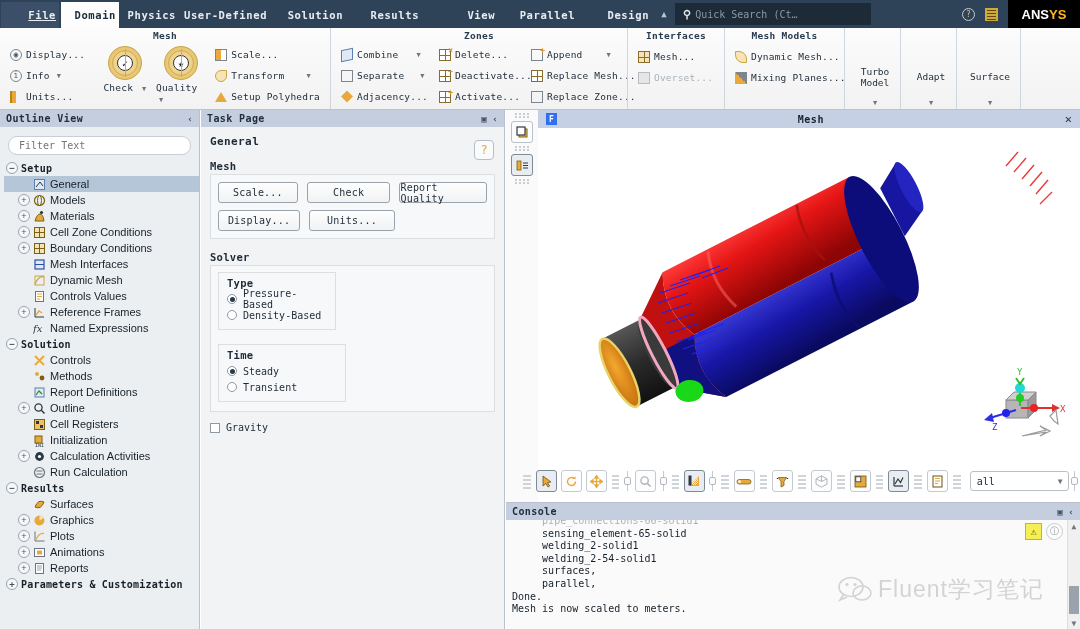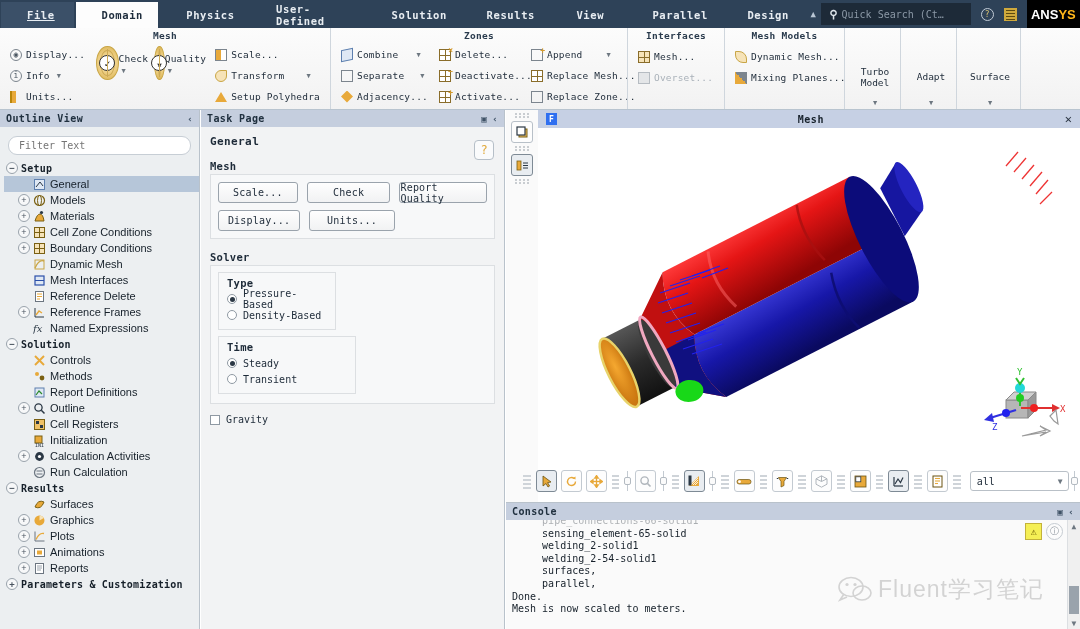--- a/index.html
+++ b/index.html
@@ -9,23 +9,23 @@
     background: #ffffff; overflow: hidden;
   }
   #app { position: relative; width: 1080px; height: 629px; }
 
   
   .menubar {
     position: absolute; left: 0; top: 0; width: 1080px; height: 28px;
     background: #2e4258; display: flex; align-items: stretch;
   }
   .tab {
-    display: flex; align-items: center; justify-content: flex-start;
+    display: flex; align-items: center; justify-content: flex-end;
     color: #e8edf2; font-size: 10.5px; font-weight: bold;
-    letter-spacing: 0.6px; padding: 0 26px; cursor: default;
+    letter-spacing: 0.6px; padding: 0 3px; cursor: default;
     background: #3b5068; margin: 2px 1px 0 1px; min-width: 58px;
   }
   .tab.sel { background: #fdfdfd; color: #1d2c3c; }
   .tab.plain { background: transparent; }
   .tab u { text-decoration: underline; }
   .collapse-arrow {
     display:flex; align-items:center; justify-content:center;
     width: 22px; color:#b9c6d4; font-size: 9px;
   }
   .qsearch {
@@ -64,21 +64,21 @@
   .rgbody { display:flex; flex:1; align-items:flex-start; }
   .rcol { display:flex; flex-direction:column; justify-content:center; padding:0 3px; }
   .ritem {
     display:flex; align-items:center; gap:4px; height:21px;
     font-size:9.5px; color:#1d2a38; padding:0 3px; white-space:nowrap;
   }
   .ritem.dis { color:#a9b1b9; }
   .ritem .lbl { letter-spacing:0.2px; }
   .cap { color:#6d7780; font-size:7px; margin-left:3px; }
   .bigbtn {
-    display:flex;flex-direction:row;align-items:center;justify-content:flex-start;
+    display:flex;flex-direction:column;align-items:center;justify-content:flex-start;
     width:58px; padding-top:2px;
   }
   .bigbtn .txt { font-size:9.5px; color:#1d2a38; margin-top:2px; letter-spacing:0.2px;}
   .textbtn {
     display:flex;flex-direction:column;align-items:center;justify-content:space-between;
     width:52px; height:76px; font-size:9.5px; color:#1d2a38; padding-top:24px;
     text-align:center; line-height:11px;
   }
   .textbtn .dd { color:#6d7780; font-size:7px; }
 
@@ -495,46 +495,46 @@
               <rect x="1.5" y="1.5" width="10" height="10" fill="#f6e3b8" stroke="#7a6012"></rect>
               <line x1="6.5" y1="1.5" x2="6.5" y2="11.5" stroke="#7a6012"></line>
               <line x1="1.5" y1="6.5" x2="11.5" y2="6.5" stroke="#7a6012"></line>
             </svg></span>
           <span>Boundary Conditions</span>
         </div>
         <div class="trow">
           <span class="tindent" style="width: 12px;"></span>
           <span class="exp none"></span>
           <span class="tico"><svg width="13" height="13" viewBox="0 0 13 13">
+              <rect x="2" y="2" width="9" height="9" fill="#dfe8f4" stroke="#2b4fa8" stroke-width="1.2"></rect>
+              <line x1="2" y1="6.5" x2="11" y2="6.5" stroke="#2b4fa8"></line>
+            </svg></span>
+          <span>Mesh Interfaces</span>
+        </div>
+        <div class="trow">
+          <span class="tindent" style="width: 12px;"></span>
+          <span class="exp none"></span>
+          <span class="tico"><svg width="13" height="13" viewBox="0 0 13 13">
               <path d="M2 10 q4 -9 9 -7" fill="none" stroke="#c9a646" stroke-width="1.4"></path>
               <rect x="2" y="2" width="9" height="9" fill="none" stroke="#c9a646"></rect>
             </svg></span>
           <span>Dynamic Mesh</span>
-        </div>
-        <div class="trow">
-          <span class="tindent" style="width: 12px;"></span>
-          <span class="exp none"></span>
-          <span class="tico"><svg width="13" height="13" viewBox="0 0 13 13">
-              <rect x="2" y="2" width="9" height="9" fill="#dfe8f4" stroke="#2b4fa8" stroke-width="1.2"></rect>
-              <line x1="2" y1="6.5" x2="11" y2="6.5" stroke="#2b4fa8"></line>
-            </svg></span>
-          <span>Mesh Interfaces</span>
         </div>
         <div class="trow">
           <span class="tindent" style="width: 12px;"></span>
           <span class="exp none"></span>
           <span class="tico"><svg width="13" height="13" viewBox="0 0 13 13">
               <rect x="2.5" y="1.5" width="8" height="10" fill="#fff" stroke="#6b7580"></rect>
               <g stroke="#e8a93a">
                 <line x1="4" y1="4" x2="9" y2="4"></line>
                 <line x1="4" y1="6.5" x2="9" y2="6.5"></line>
                 <line x1="4" y1="9" x2="7" y2="9"></line>
               </g>
             </svg></span>
-          <span>Reference Delete</span>
+          <span>Controls Values</span>
         </div>
         <div class="trow">
           <span class="tindent" style="width: 12px;"></span>
           <span class="exp">+</span>
           <span class="tico"><svg width="13" height="13" viewBox="0 0 13 13">
               <line x1="2" y1="11" x2="11" y2="11" stroke="#2b3845"></line>
               <line x1="2" y1="2" x2="2" y2="11" stroke="#2b3845"></line>
               <path d="M3 9 L6 5 L9 7" fill="none" stroke="#e8a93a" stroke-width="1.4"></path>
             </svg></span>
           <span>Reference Frames</span>
@@ -726,21 +726,21 @@
             <label class="radio">
                 <span class="rd on"></span>
                 <span>Pressure-Based</span>
               </label>
             <label class="radio">
                 <span class="rd"></span>
                 <span>Density-Based</span>
               </label>
           </div>
         </div>
-        <div class="subgrp" style="width:138px;margin-top:6px">
+        <div class="subgrp" style="width:128px;margin-top:14px">
           <div class="sublabel">Time</div>
           <label class="radio">
               <span class="rd on"></span>
               <span>Steady</span>
             </label>
           <label class="radio">
               <span class="rd"></span>
               <span>Transient</span>
             </label>
         </div>

